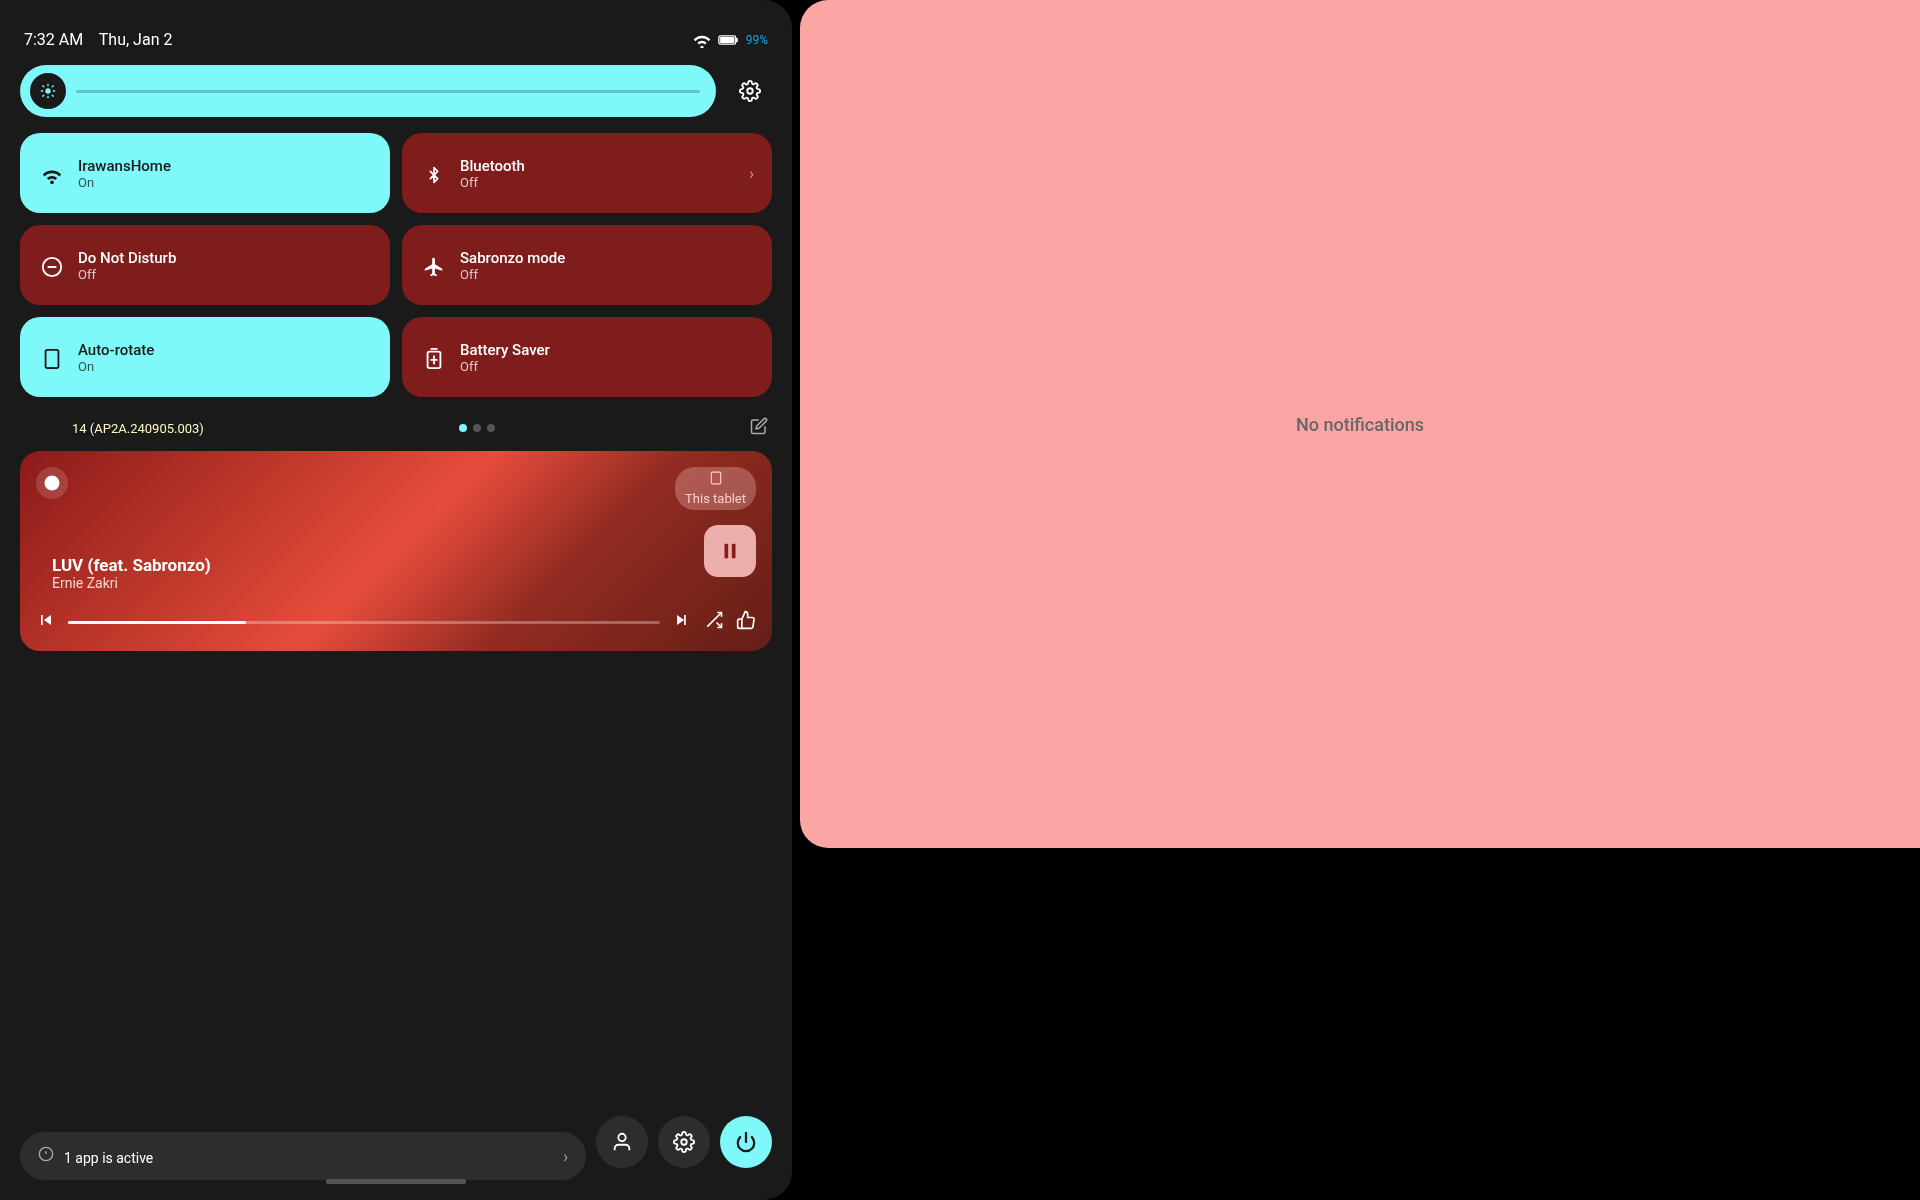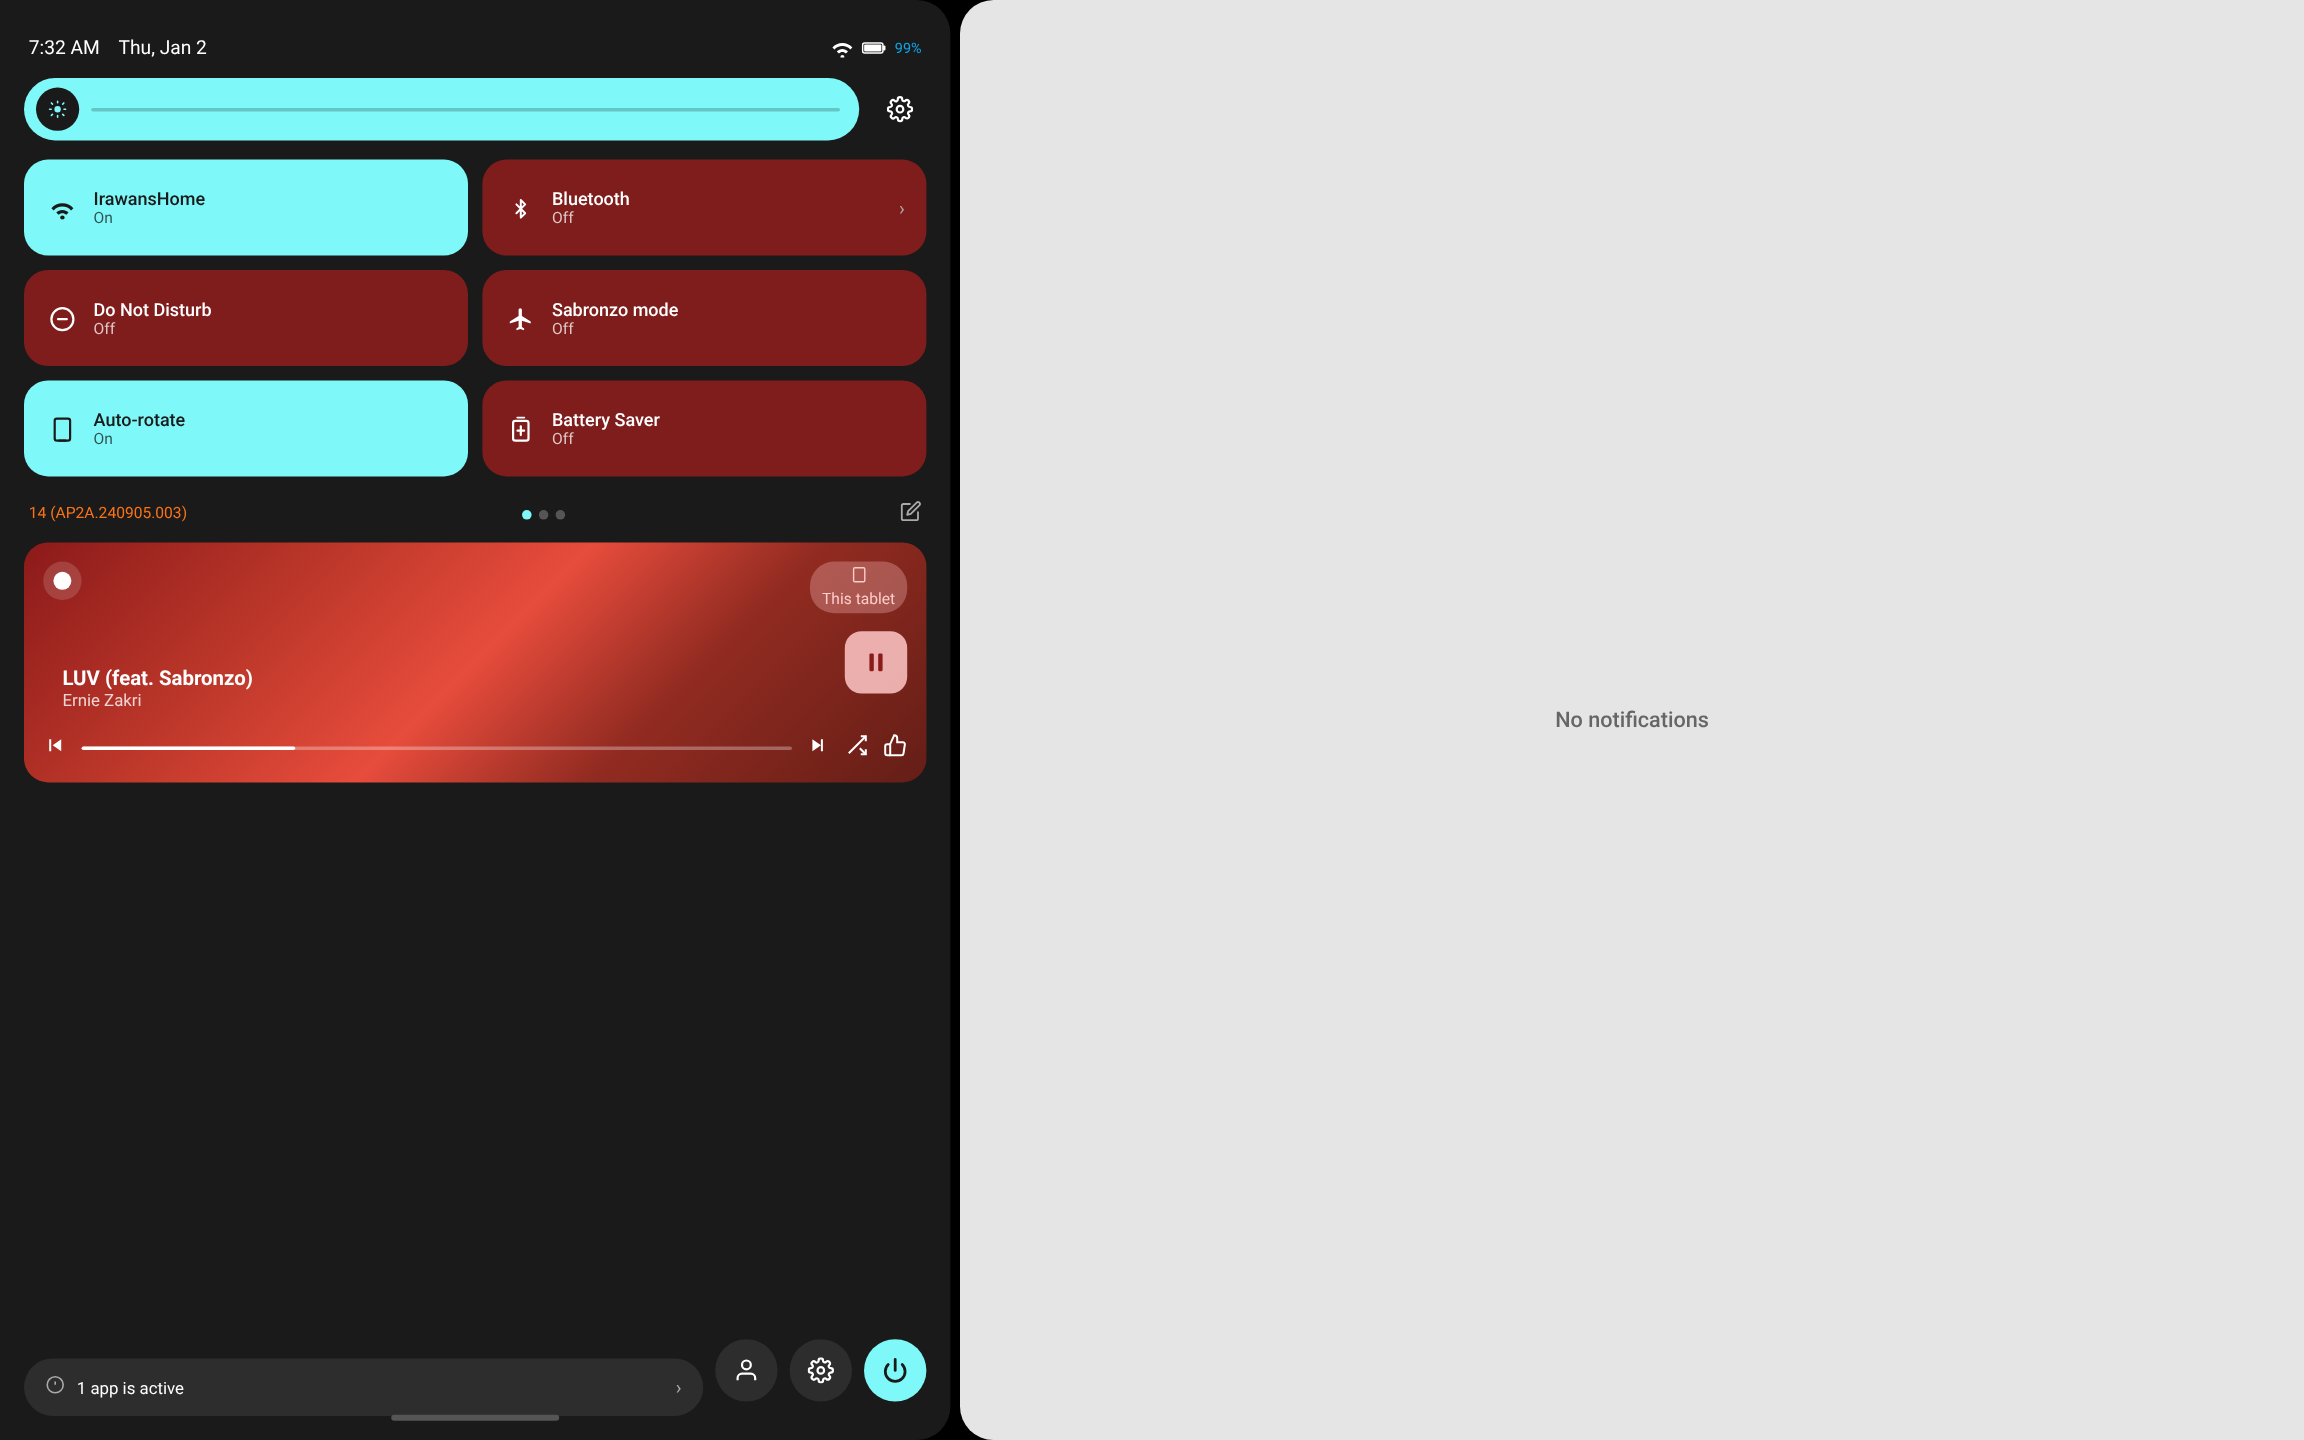--- a/index.html
+++ b/index.html
@@ -140,21 +140,22 @@
 
     
     .page-indicator-row {
       display: flex;
       align-items: center;
       justify-content: space-between;
       padding: 4px 4px 12px;
     }
     .version-text {
       font-size: 13px;
-      color: #f97316;
+      color: #fef9c3;
+      margin-left: 48px;
     }
     .dots {
       display: flex;
       gap: 6px;
       align-items: center;
     }
     .dot {
       width: 8px;
       height: 8px;
       border-radius: 50%;
@@ -319,22 +320,22 @@
       font-size: 22px;
     }
     .bottom-action-btn-accent {
       background: #7ef8f8;
       color: #1a1a1a;
     }
 
     
     .right-panel {
       flex: 1;
-      height: 1200px;
-      background: #e5e5e5;
+      height: 848px;
+      background: #fca5a5;
       border-radius: 28px 0 0 28px;
       display: flex;
       align-items: center;
       justify-content: center;
       margin-left: 8px;
     }
     .no-notifications {
       color: #666;
       font-size: 18px;
       font-weight: 500;

